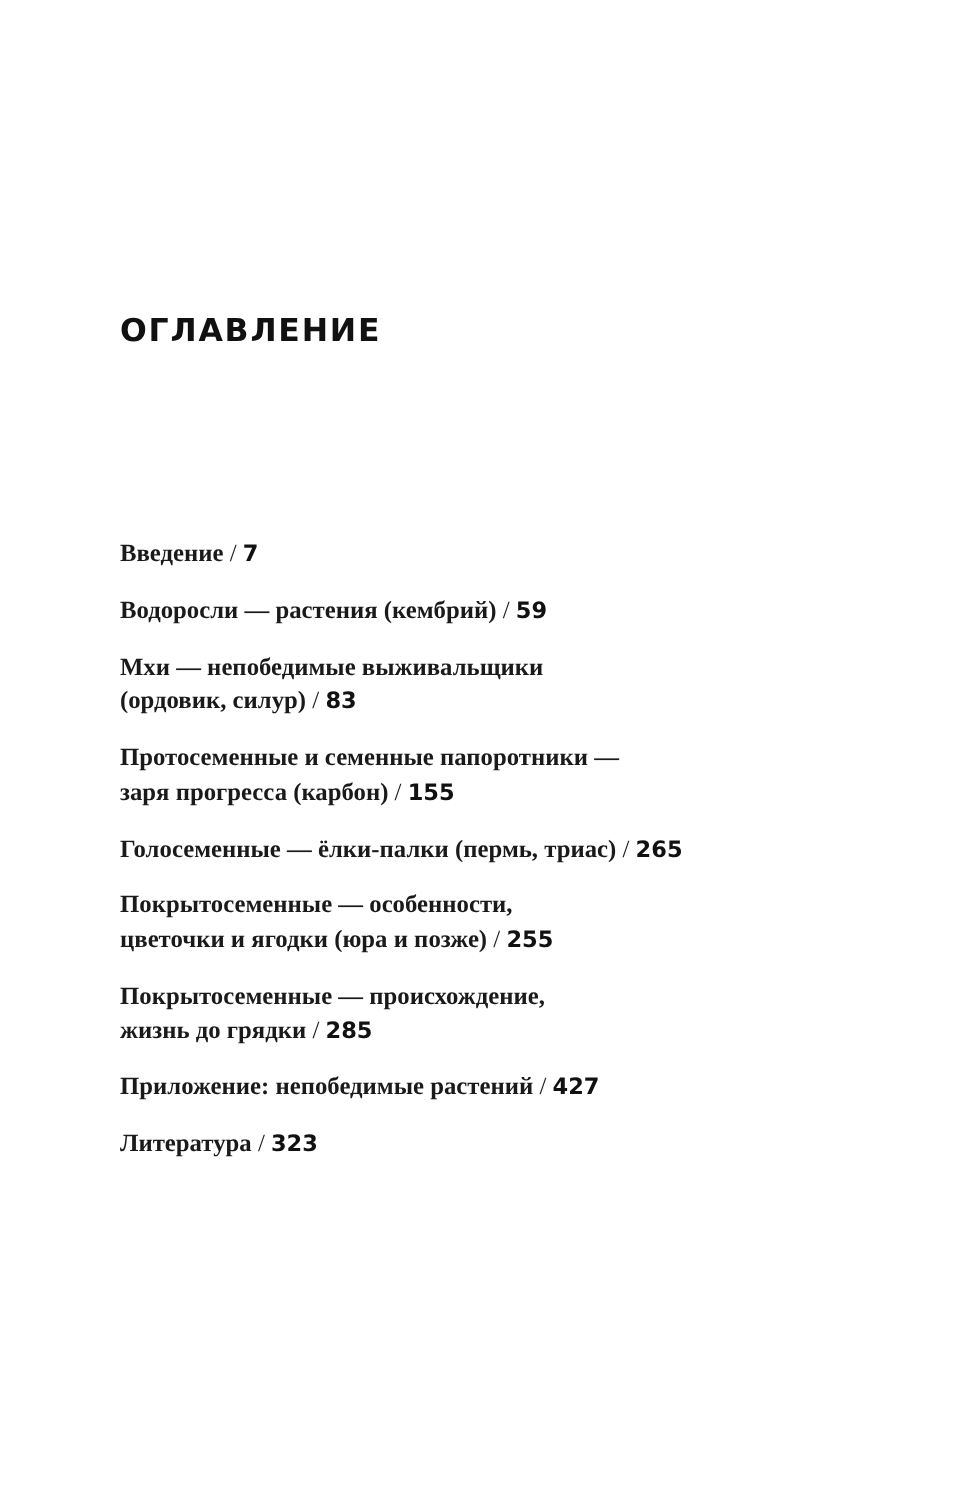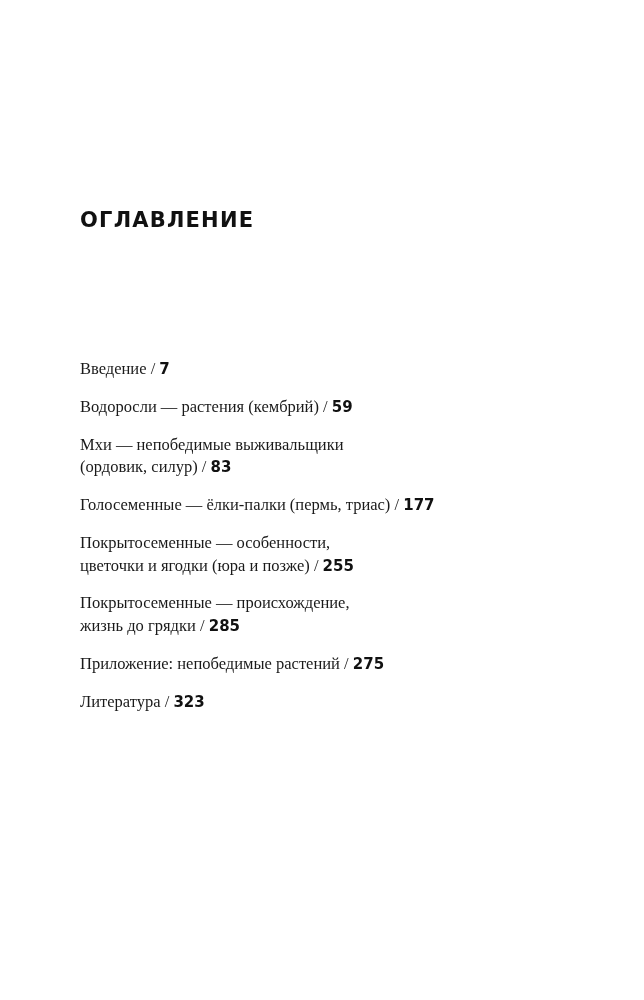--- a/index.html
+++ b/index.html
@@ -42,21 +42,21 @@
     font-size: 16.5px;
     line-height: 1.38;
     color: #1a1a1a;
     margin-bottom: 15px;
     white-space: pre-line;
   }
   .toc-entry:last-child {
     margin-bottom: 0;
   }
   .entry-title {
-    font-weight: normal;
+    font-weight: bold;
   }
   .entry-sep {
     font-weight: normal;
   }
   .entry-page {
     font-family: "DejaVu Sans", sans-serif;
     font-weight: bold;
     font-size: 15px;
     color: #111111;
   }
@@ -64,21 +64,23 @@
 </head>
 <body>
 
 <div class="page">
   <div class="toc-title">ОГЛАВЛЕНИЕ</div>
   <div class="toc-list">
     <div class="toc-entry"><span class="entry-title">Введение</span> <span class="entry-sep">/</span> <span class="entry-page">7</span></div>
     <div class="toc-entry"><span class="entry-title">Водоросли — растения (кембрий)</span> <span class="entry-sep">/</span> <span class="entry-page">59</span></div>
     <div class="toc-entry"><span class="entry-title">Мхи — непобедимые выживальщики
 (ордовик, силур)</span> <span class="entry-sep">/</span> <span class="entry-page">83</span></div>
-    <div class="toc-entry"><span class="entry-title">Голосеменные — ёлки-палки (пермь, триас)</span> <span class="entry-sep">/</span> <span class="entry-page">177</span></div>
+    <div class="toc-entry"><span class="entry-title">Протосеменные и семенные папоротники —
+заря прогресса (карбон)</span> <span class="entry-sep">/</span> <span class="entry-page">155</span></div>
+    <div class="toc-entry"><span class="entry-title">Голосеменные — ёлки-палки (пермь, триас)</span> <span class="entry-sep">/</span> <span class="entry-page">265</span></div>
     <div class="toc-entry"><span class="entry-title">Покрытосеменные — особенности,
 цветочки и ягодки (юра и позже)</span> <span class="entry-sep">/</span> <span class="entry-page">255</span></div>
     <div class="toc-entry"><span class="entry-title">Покрытосеменные — происхождение,
 жизнь до грядки</span> <span class="entry-sep">/</span> <span class="entry-page">285</span></div>
-    <div class="toc-entry"><span class="entry-title">Приложение: непобедимые растений</span> <span class="entry-sep">/</span> <span class="entry-page">275</span></div>
+    <div class="toc-entry"><span class="entry-title">Приложение: непобедимые растений</span> <span class="entry-sep">/</span> <span class="entry-page">427</span></div>
     <div class="toc-entry"><span class="entry-title">Литература</span> <span class="entry-sep">/</span> <span class="entry-page">323</span></div>
   </div>
 </div>
 
 </body></html>

